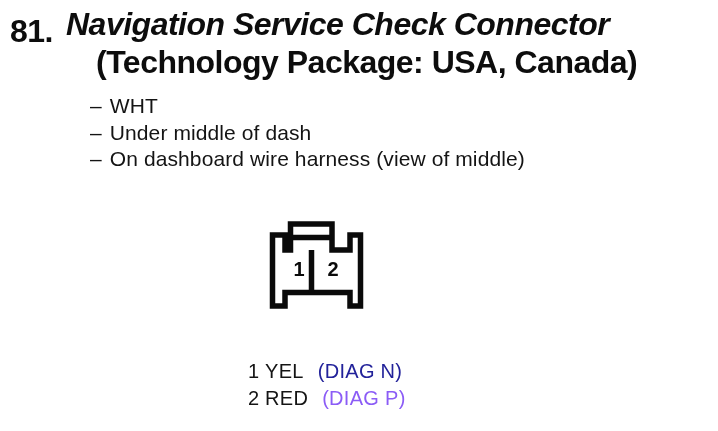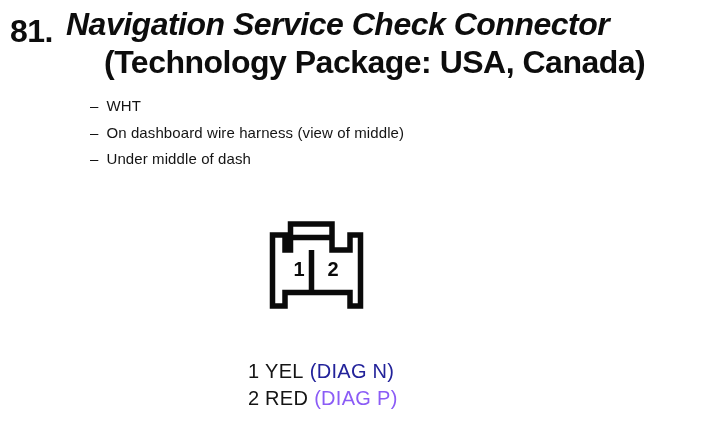--- a/index.html
+++ b/index.html
@@ -21,27 +21,27 @@
   .title-text {
     font-size: 32px;
     font-weight: bold;
     line-height: 38px;
     letter-spacing: -0.5px;
     white-space: nowrap;
     color: #0d0d0d;
   }
   #title-number { left: 10px; top: 12px; }
   #title-line1  { left: 66px; top: 5px; font-style: italic; }
-  #title-line2  { left: 104px; top: 43px; }
+  #title-line2  { left: 96px; top: 43px; }
 
   
   #notes {
     left: 90px;
     top: 93px;
-    font-size: 15px;
+    font-size: 21px;
     line-height: 26.5px;
     letter-spacing: 0.1px;
   }
   .note-row { white-space: nowrap; }
   .note-marker {
     display: inline-block;
     margin-right: 8px;
   }
 
   
@@ -74,41 +74,41 @@
     line-height: 26.7px;
     letter-spacing: 0.3px;
   }
   .pin-row { white-space: nowrap; }
   .pin-number {
     display: inline-block;
     width: 17px;
   }
   .pin-signal {
     color: #22229a;
-    margin-left: 6px;
+    margin-left: 14px;
   }
 </style>
 </head>
 <body style="background: rgb(255, 255, 255); color: rgb(20, 20, 20);">
 
 <div class="abs title-text" id="title-number">81.</div>
 
 <div class="abs title-text" id="title-line1">Navigation Service Check Connector</div>
 
 <div class="abs title-text" id="title-line2">(Technology Package: USA, Canada)</div>
 
 <div class="abs" id="notes">
   <div class="note-row">
     <span class="note-marker">–</span><span>WHT</span>
   </div>
   <div class="note-row">
-    <span class="note-marker">–</span><span>On dashboard wire harness (view of middle)</span>
+    <span class="note-marker">–</span><span>Under middle of dash</span>
   </div>
   <div class="note-row">
-    <span class="note-marker">–</span><span>Under middle of dash</span>
+    <span class="note-marker">–</span><span>On dashboard wire harness (view of middle)</span>
   </div>
 </div>
 
 <div class="abs" id="connector-diagram">
   <svg width="102" height="94" viewBox="0 0 102 94">
 
     <path class="connector-stroke" d="M 6.5 17 H 19 V 32 H 24.5 V 6 H 66 V 32 H 84 V 17 H 94.5 V 88 H 84 V 74.5 H 19 V 88 H 6.5 Z"></path>
 
     <path class="connector-stroke" d="M 24.5 19.5 H 66"></path>
 

